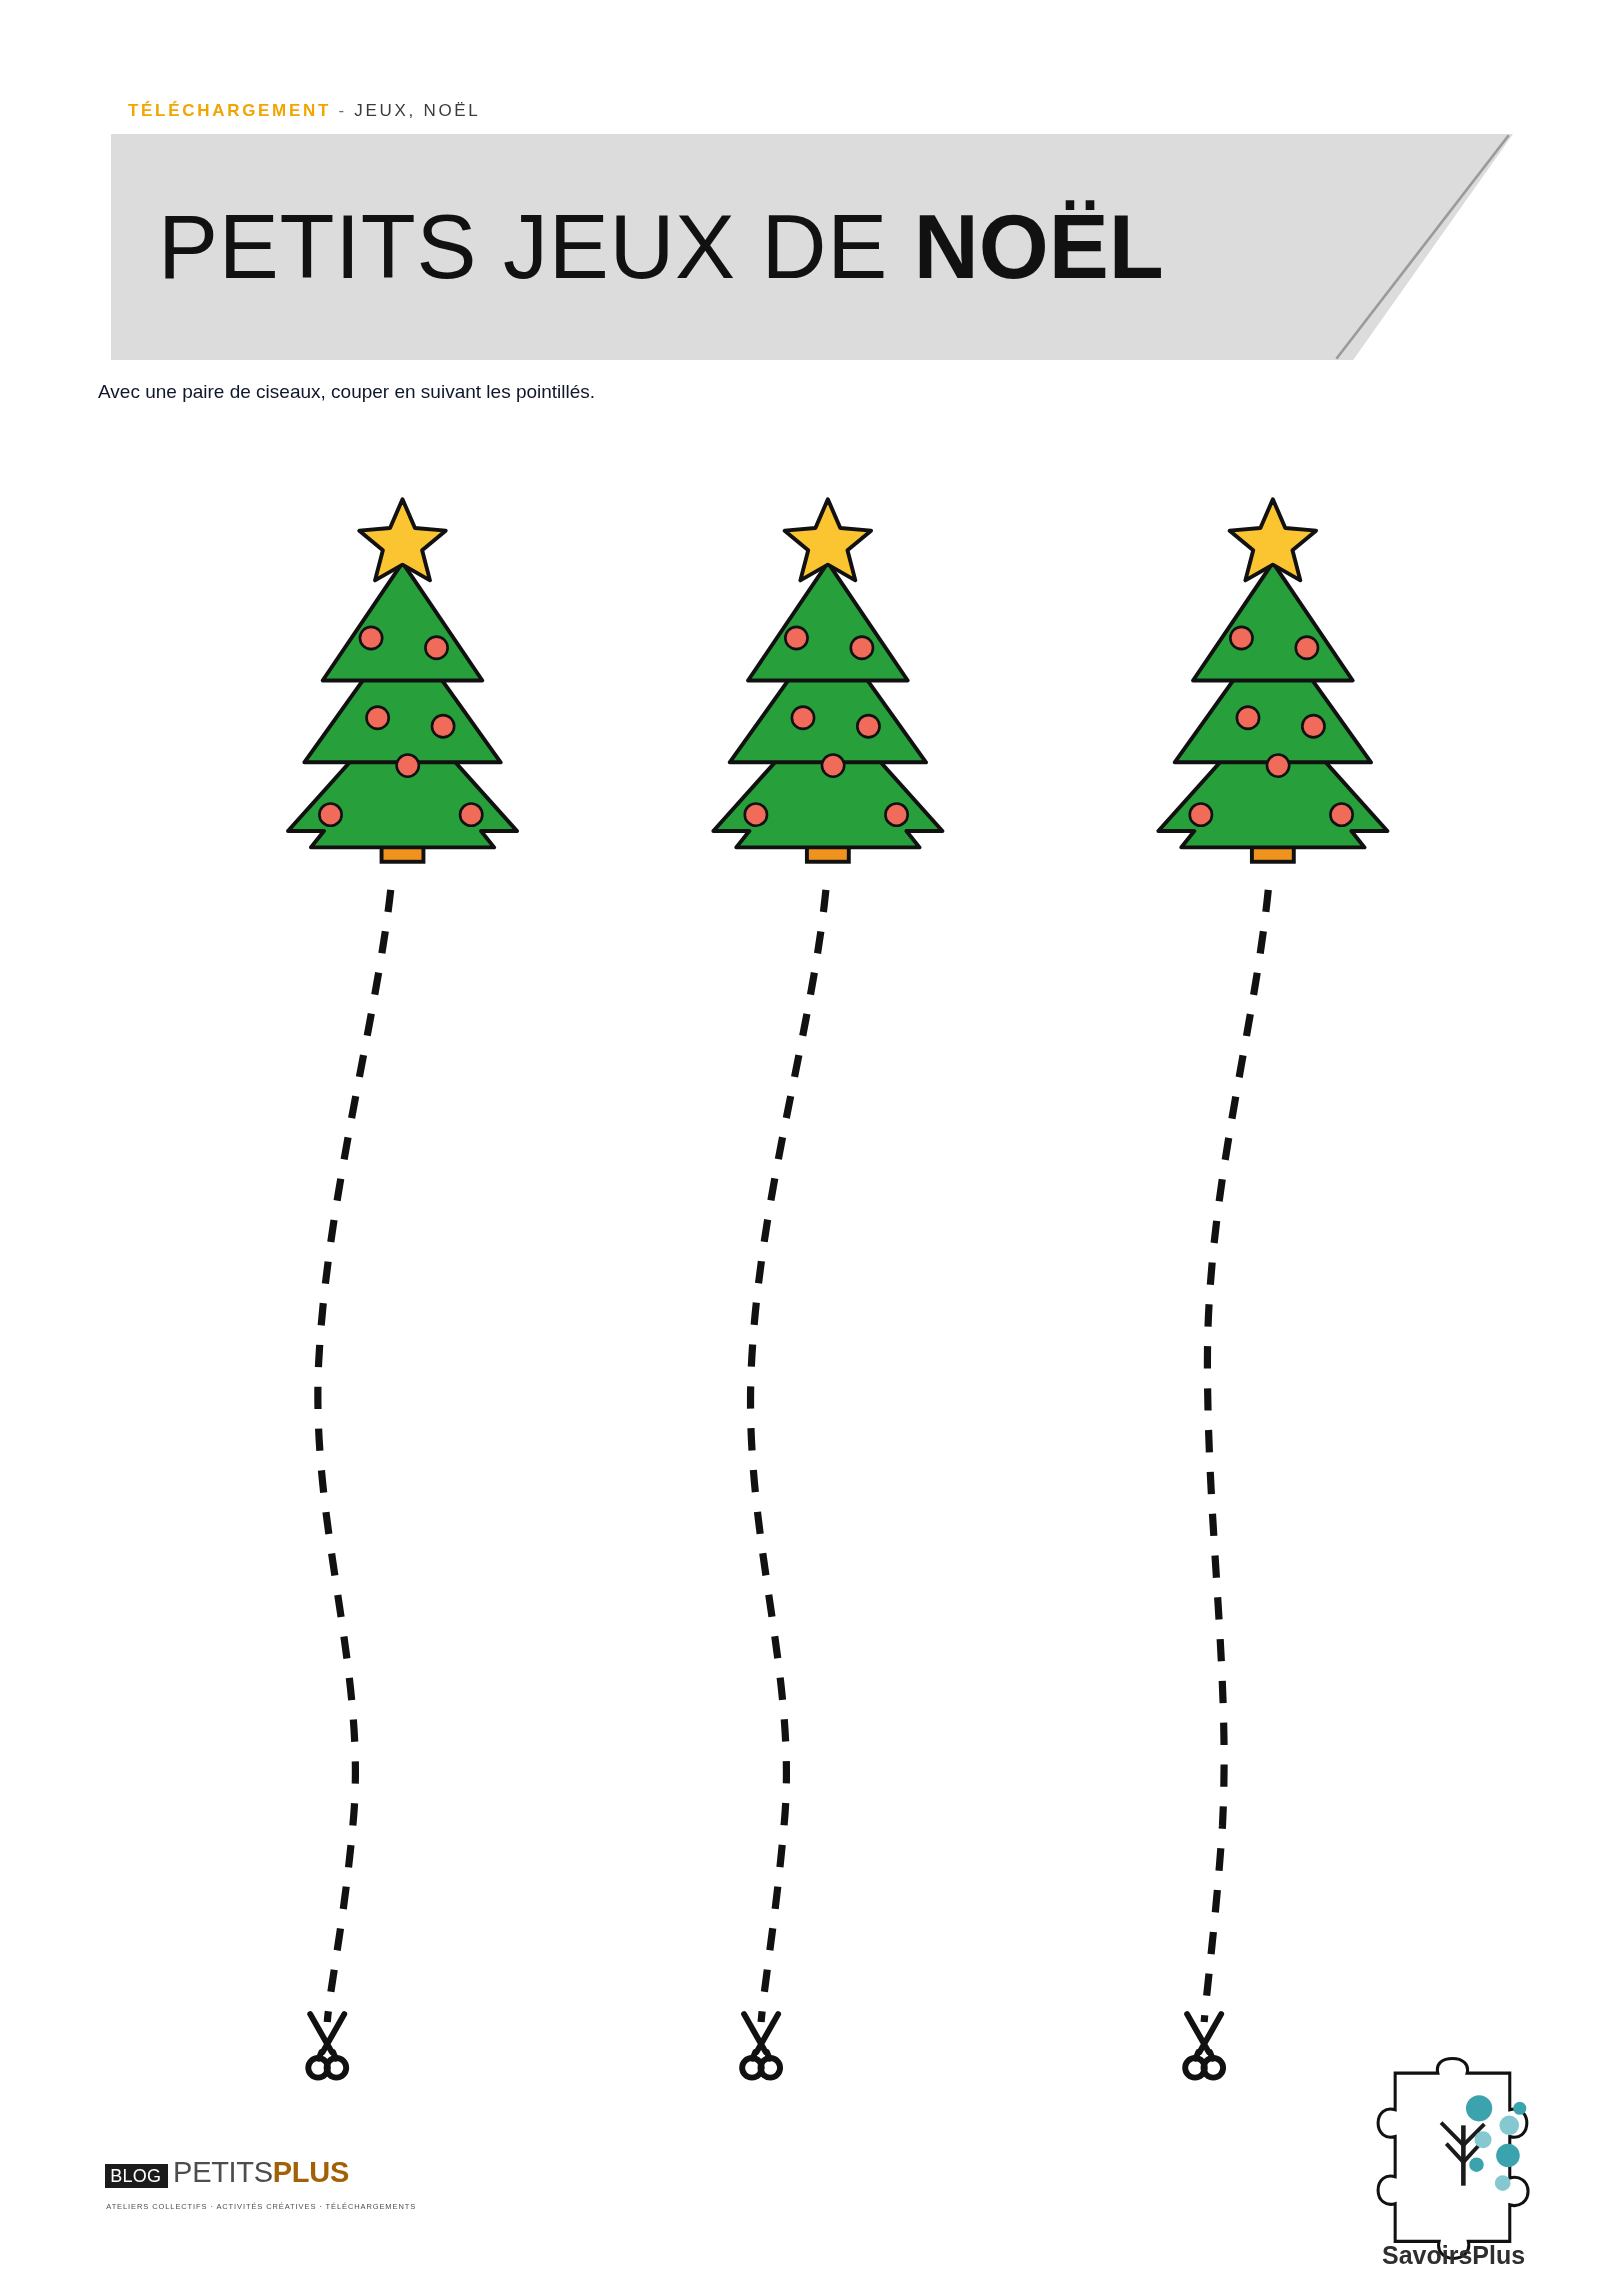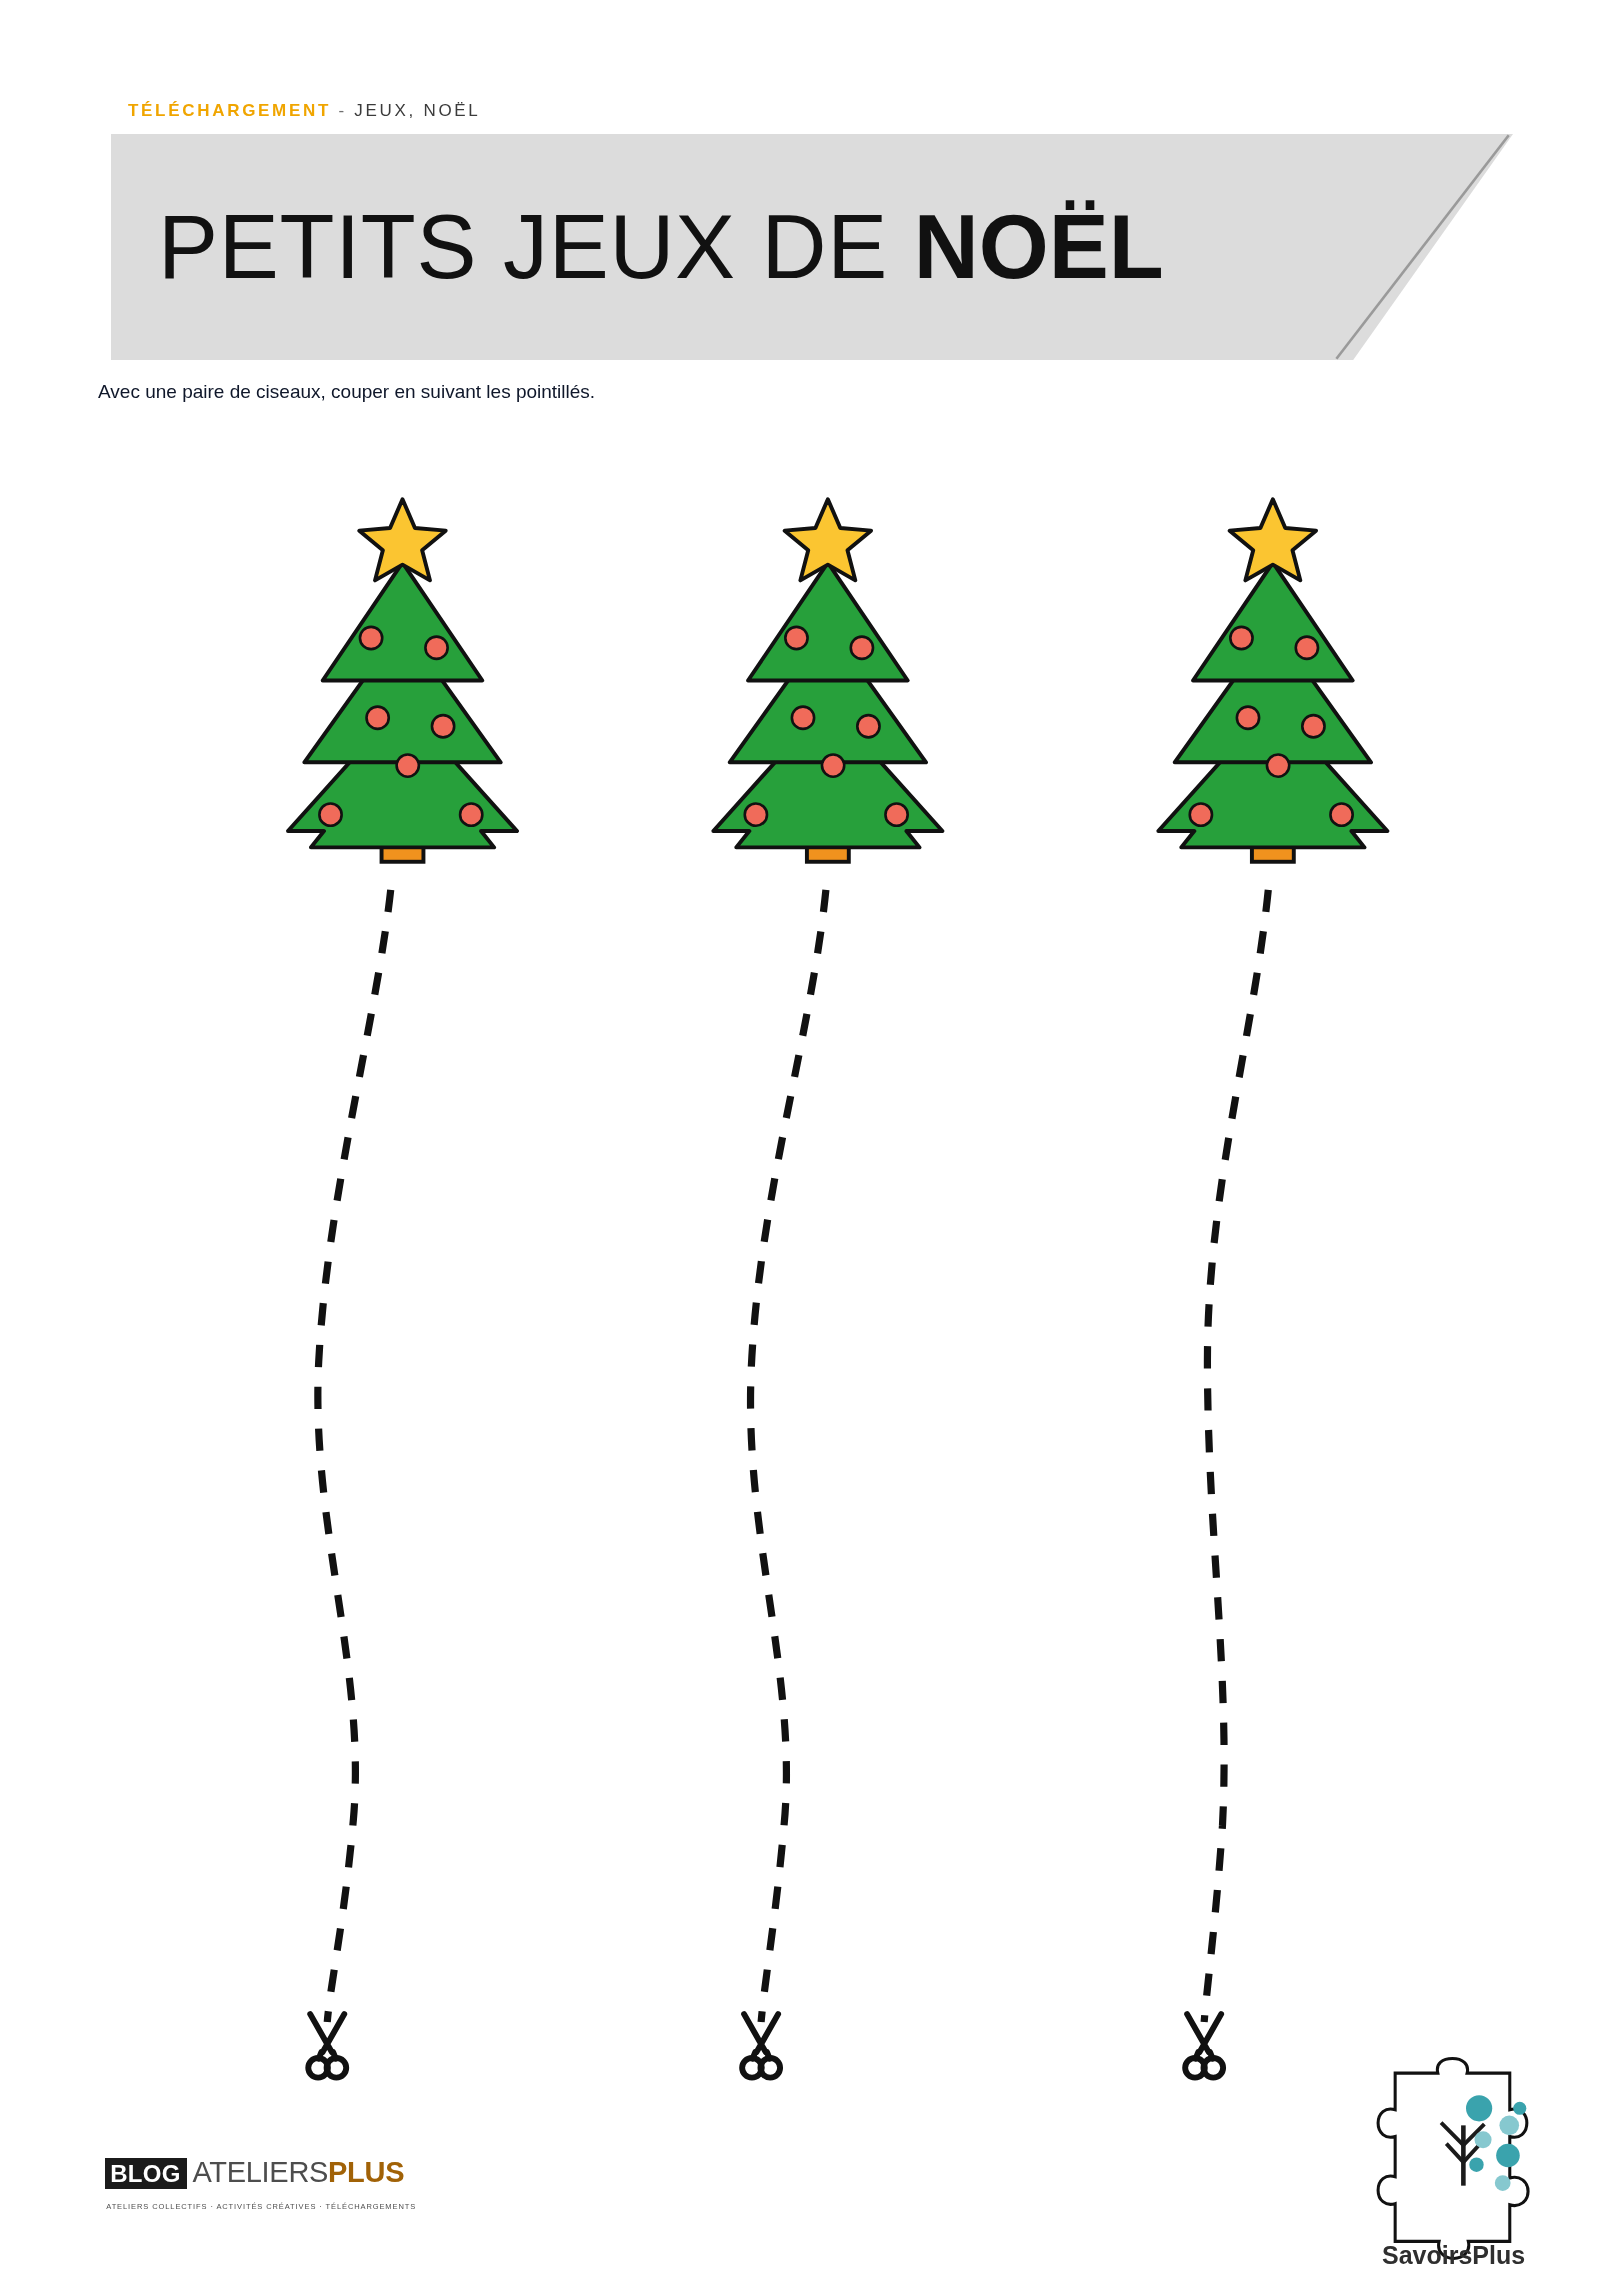--- a/index.html
+++ b/index.html
@@ -97,22 +97,22 @@
     flex-direction: column;
   }
   .logo-row {
     display: flex;
     align-items: baseline;
     gap: 0px;
   }
   .logo-blog {
     background: #1b1b1b;
     color: #ffffff;
-    font-weight: bold;
-    font-size: 24px;
+    font-weight: normal;
+    font-size: 18px;
     padding: 2.6px 6.5px 2.6px 5.2px;
     letter-spacing: 0.3px;
     line-height: 1.05;
   }
   .logo-savoirs {
     color: #4d4d4d;
     font-size: 29px;
     font-weight: 300;
     margin-left: 5.2px;
     letter-spacing: -0.3px;
@@ -226,21 +226,21 @@
   </g>
   <path d="M1938,660 C1916,880 1845,1120 1845,1380 C1845,1640 1880,1860 1868,2090 C1858,2235 1845,2330 1840,2390" fill="none" stroke="#111111" stroke-width="11" stroke-linecap="butt" stroke-dasharray="34 30"></path>
   <g>
     <use href="#scissors-icon" x="1840" y="2430"></use>
   </g>
 </svg>
 
 <div class="footer-logo">
   <div class="logo-row">
     <span class="logo-blog">BLOG</span>
-    <span class="logo-savoirs">ATELIERS</span>
+    <span class="logo-savoirs">PETITS</span>
     <span class="logo-plus">PLUS</span>
   </div>
   <div class="logo-tagline">ATELIERS COLLECTIFS · ACTIVITÉS CRÉATIVES · TÉLÉCHARGEMENTS</div>
 </div>
 
 <svg class="puzzle-badge" viewBox="0 0 360 360">
   <path d="M58,24 L128,24 C124,8 136,0 152,0 C168,0 180,9 176,24 L246,24 L246,84
            C262,79 274,90 274,106 C274,122 262,133 246,128 L246,196
            C262,191 276,202 276,218 C276,234 262,245 246,240 L246,300 L178,300
            C182,316 170,328 154,328 C138,328 126,317 130,300 L58,300 L58,238

